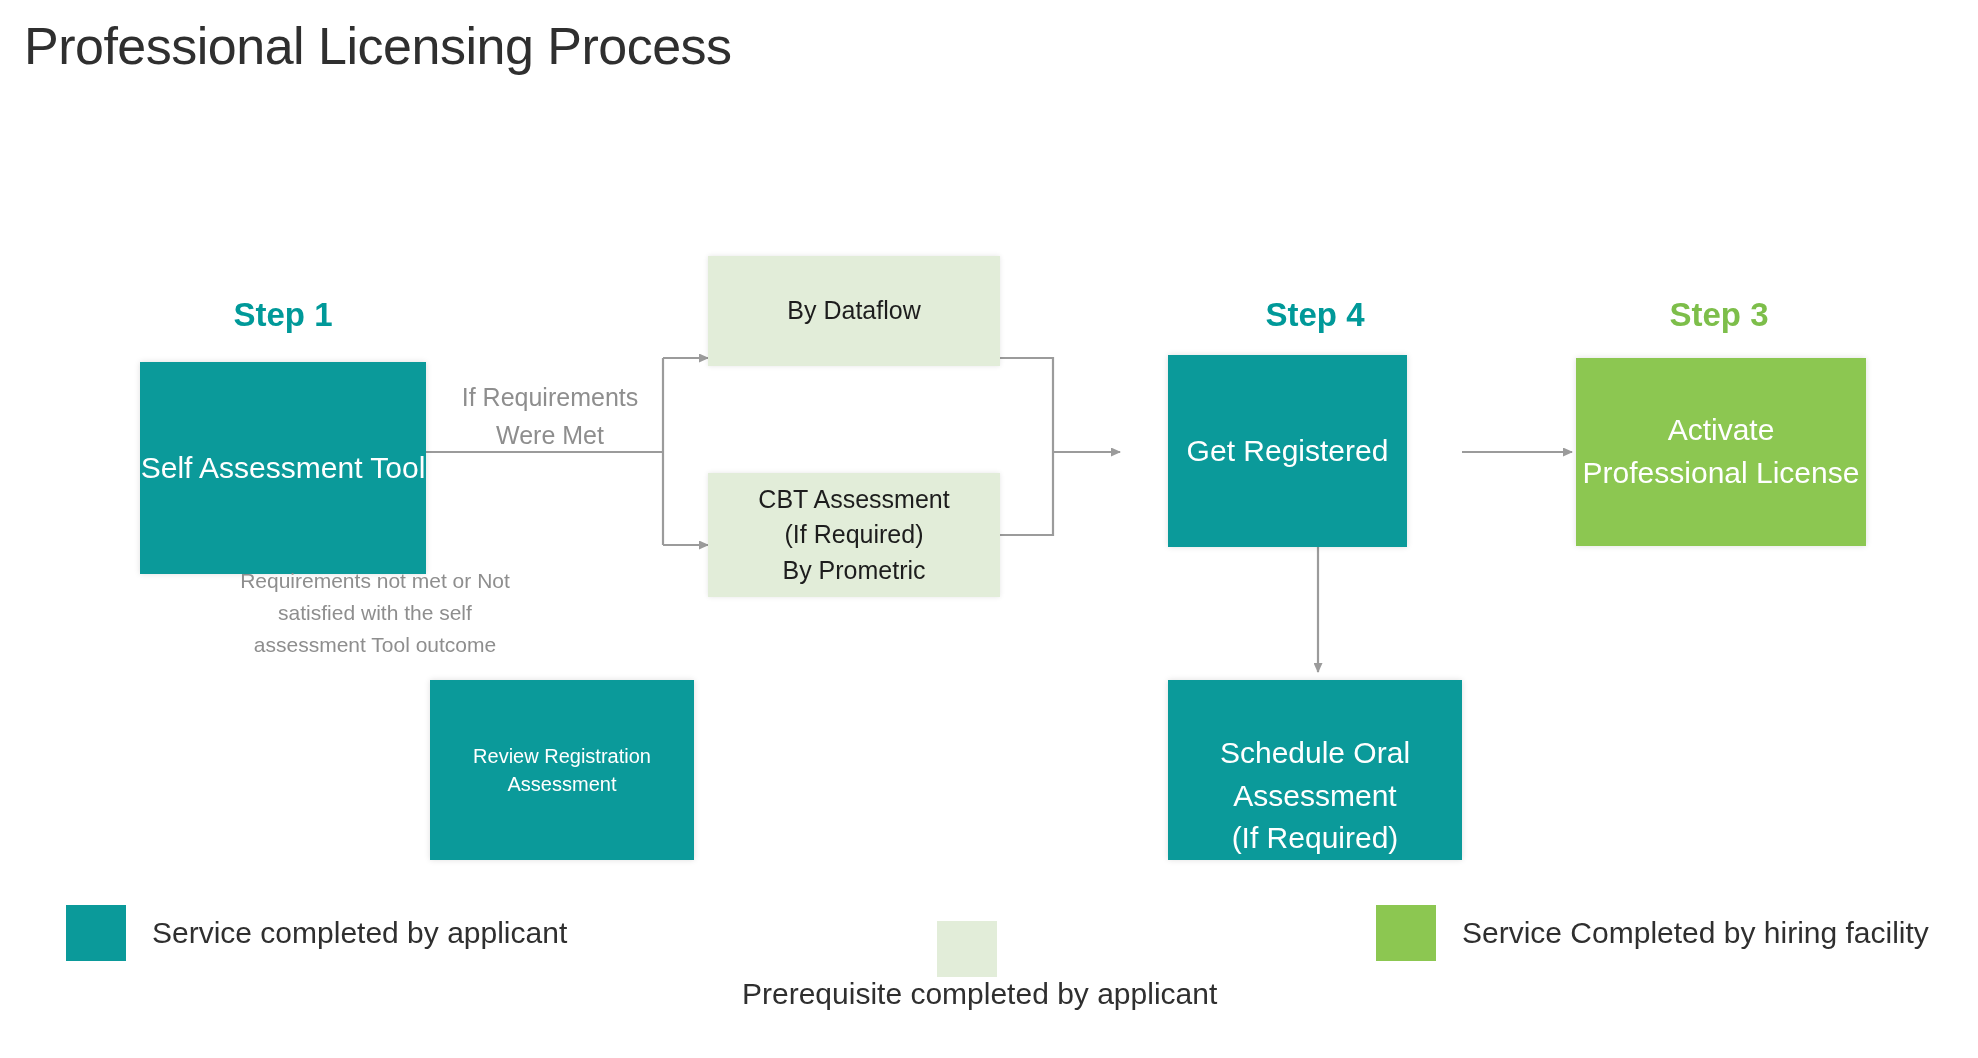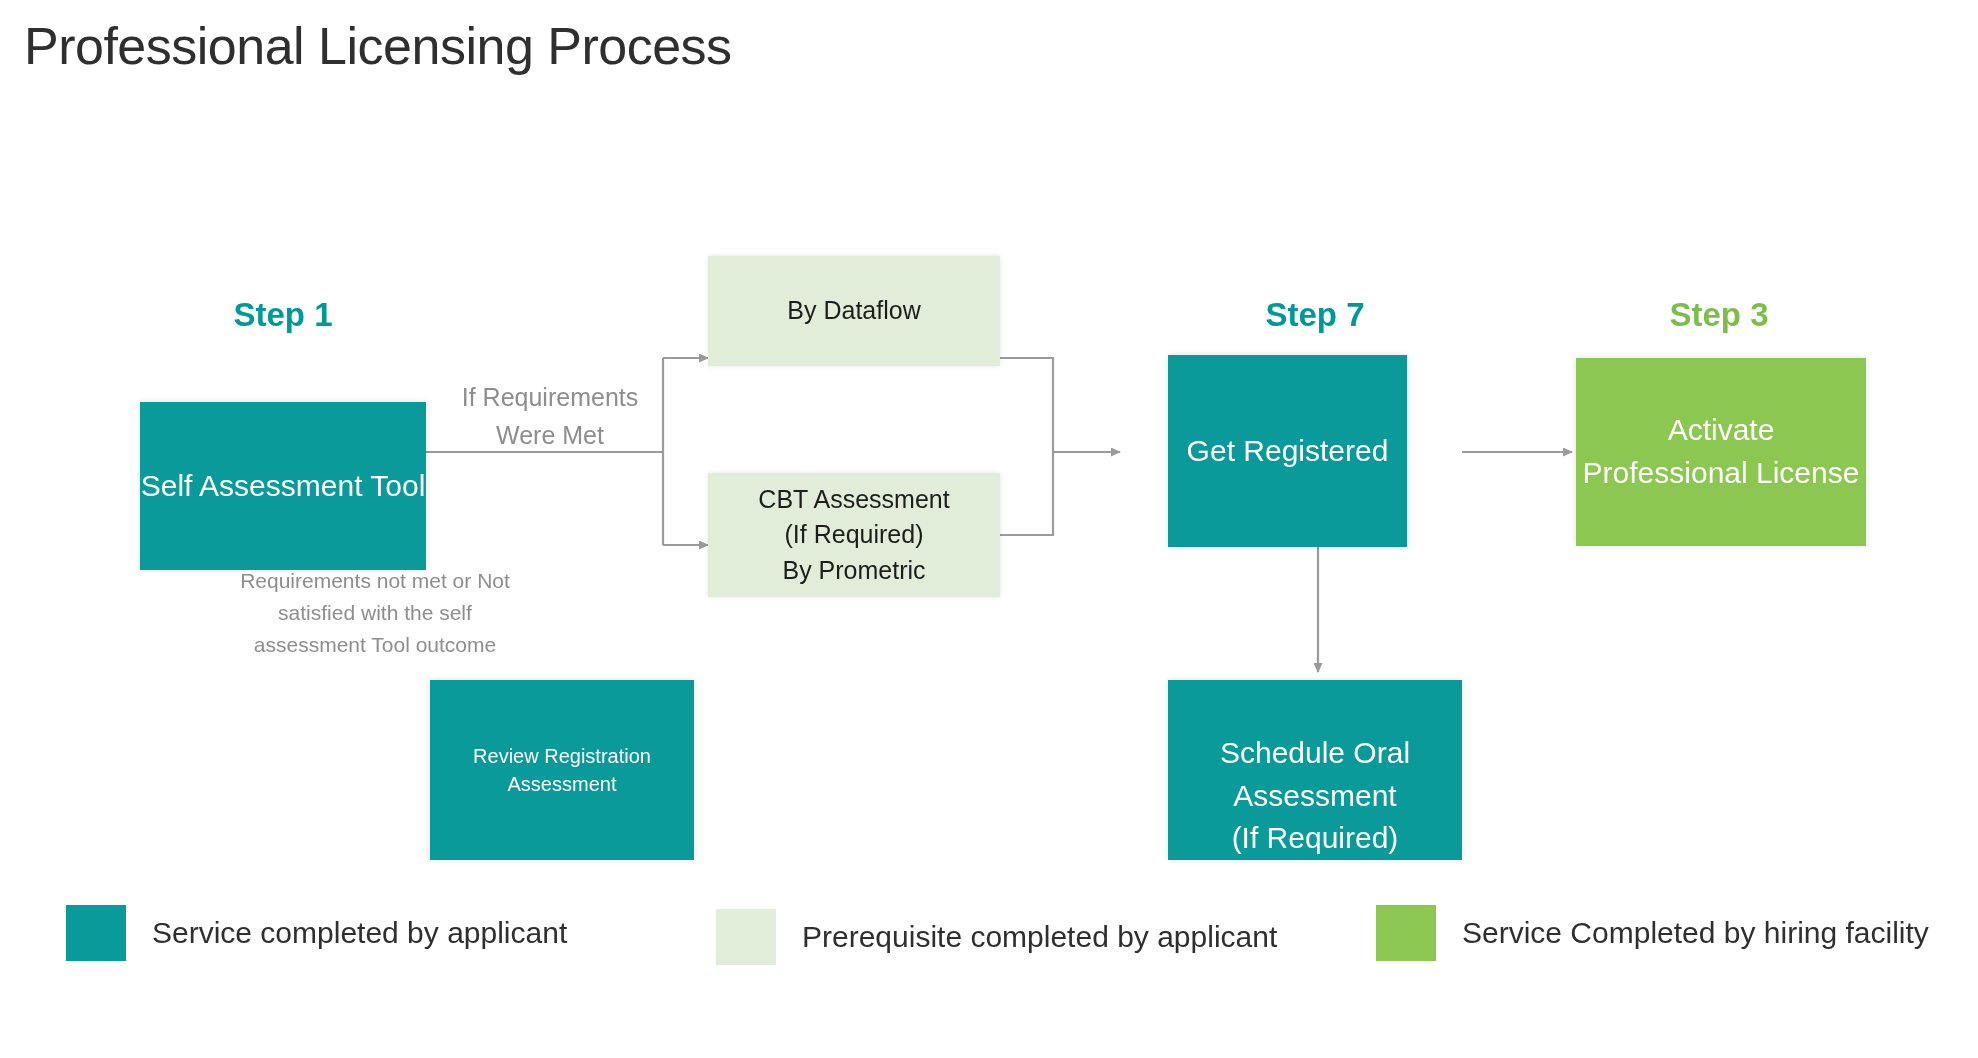--- a/index.html
+++ b/index.html
@@ -144,24 +144,24 @@
 
       <path d="M1053,452 L1120,452" marker-end="url(#arrow)"></path>
 
       <path d="M1462,452 L1572,452" marker-end="url(#arrow)"></path>
 
       <path d="M1318,545 L1318,672" marker-end="url(#arrow)"></path>
     </g>
   </svg>
 
   <div class="step-caption teal" style="left:140px; top:296px; width:286px;">Step 1</div>
-  <div class="step-caption teal" style="left:1168px; top:296px; width:294px;">Step 7</div>
+  <div class="step-caption teal" style="left:1168px; top:296px; width:294px;">Step 4</div>
   <div class="step-caption green" style="left:1572px; top:296px; width:294px;">Step 3</div>
 
-  <div class="node teal" style="left:140px; top:362px; width:286px; height:168px; font-size:30px;margin-top:40px;">
+  <div class="node teal" style="left:140px; top:362px; width:286px; height:212px; font-size:30px;">
     <span class="line">Self Assessment Tool</span>
   </div>
 
   <div class="node lightgreen" style="left:708px; top:256px; width:292px; height:110px; font-size:25px;">
     <span class="line">By Dataflow</span>
   </div>
 
   <div class="node lightgreen" style="left:708px; top:473px; width:292px; height:124px; font-size:25px;">
     <span class="line">CBT Assessment</span>
     <span class="line">(If Required)</span>
@@ -200,21 +200,21 @@
     <span class="line">Were Met</span>
   </div>
 
   <div id="legend">
 
     <div class="legend-item" style="left:66px; top:0;">
       <span class="legend-swatch teal"></span>
       <span class="legend-text">Service completed by applicant</span>
     </div>
 
-    <div class="legend-item" style="left:716px; top:4px;">
+    <div class="legend-item" style="left:716px; top:16px;flex-direction:column;">
       <span class="legend-swatch lightgreen"></span>
       <span class="legend-text">Prerequisite completed by applicant</span>
     </div>
 
     <div class="legend-item" style="left:1356px; top:0;padding-left:20px;">
       <span class="legend-swatch green"></span>
       <span class="legend-text">Service Completed by hiring facility</span>
     </div>
 
   </div>

